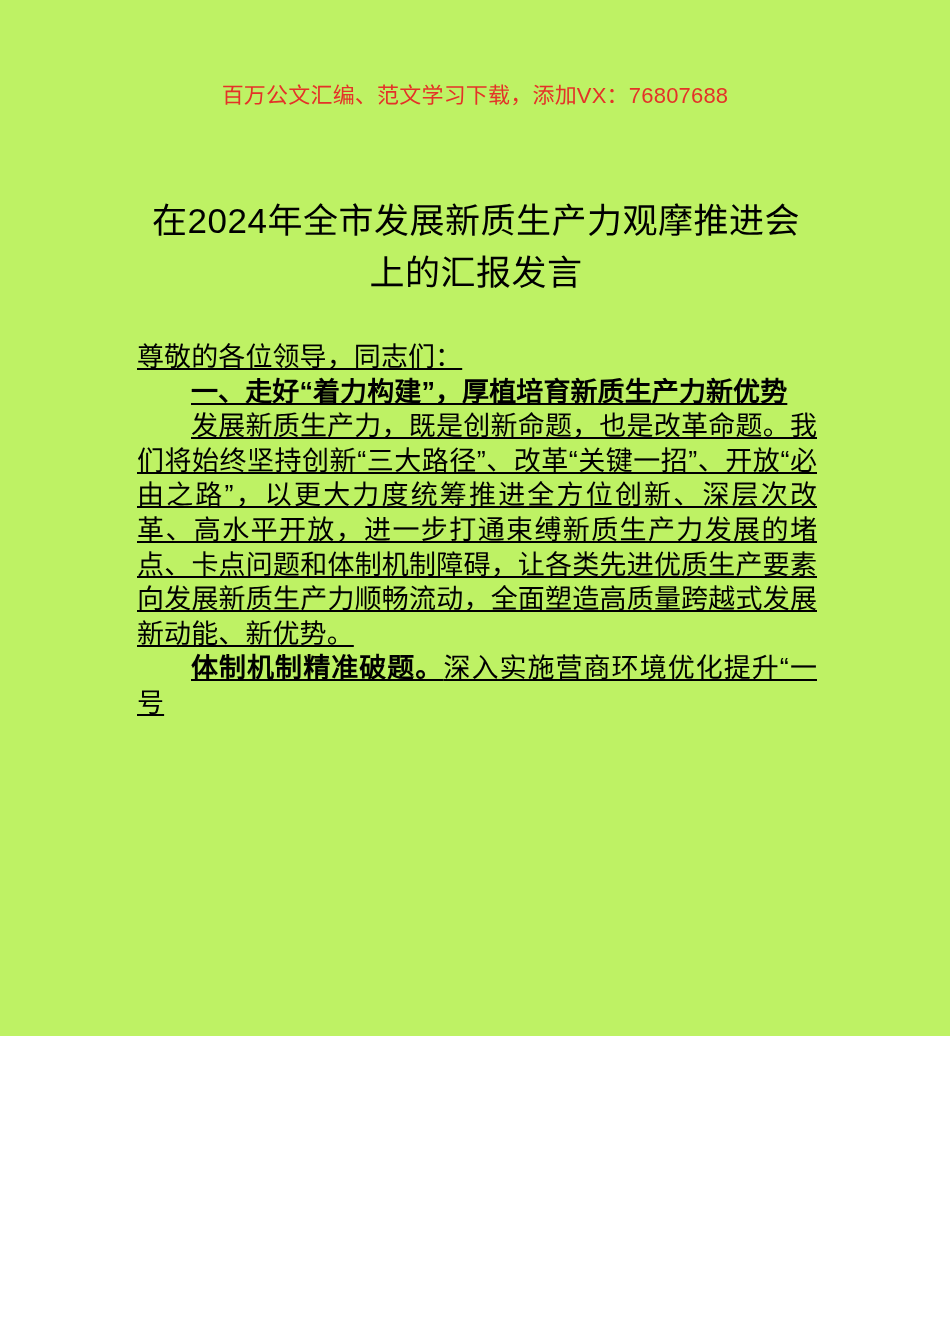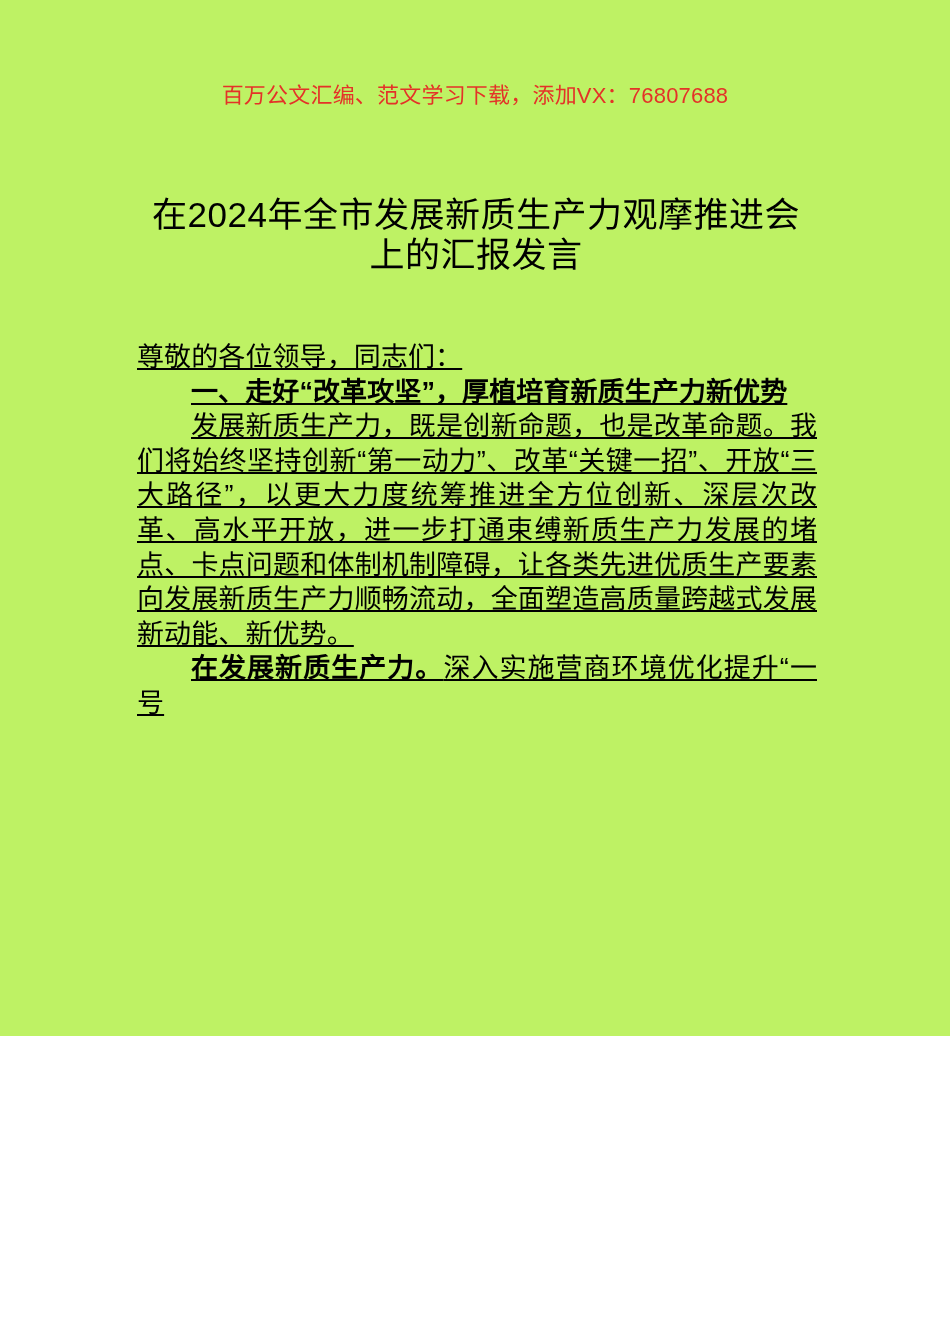--- a/index.html
+++ b/index.html
@@ -40,21 +40,21 @@
   }
 
   
   #doc-title {
     position: absolute;
     left: 137px;
     top: 172px;
     width: 678px;
     text-align: center;
     font-size: 35px;
-    line-height: 40px;
+    line-height: 52px;
     font-weight: 400;
     letter-spacing: 0.5px;
     word-break: break-all;
   }
 
   
   #doc-body {
     position: absolute;
     left: 137px;
     top: 340px;
@@ -95,23 +95,23 @@
     <span class="promo-text">百万公文汇编、范文学习下载，添加VX：76807688</span>
   </div>
 
   <h1 id="doc-title">在2024年全市发展新质生产力观摩推进会上的汇报发言</h1>
 
   <div id="doc-body">
 
     <p class="noindent">尊敬的各位领导，同志们：</p>
 
 
-    <p class="heading">一、走好“改革攻坚”，厚植培育新质生产力新优势</p>
+    <p class="heading">一、走好“着力构建”，厚植培育新质生产力新优势</p>
 
-    <p class="indent">发展新质生产力，既是创新命题，也是改革命题。我们将始终坚持创新“第一动力”、改革“关键一招”、开放“三大路径”，以更大力度统筹推进全方位创新、深层次改革、高水平开放，进一步打通束缚新质生产力发展的堵点、卡点问题和体制机制障碍，让各类先进优质生产要素向发展新质生产力顺畅流动，全面塑造高质量跨越式发展新动能、新优势。</p>
+    <p class="indent">发展新质生产力，既是创新命题，也是改革命题。我们将始终坚持创新“三大路径”、改革“关键一招”、开放“必由之路”，以更大力度统筹推进全方位创新、深层次改革、高水平开放，进一步打通束缚新质生产力发展的堵点、卡点问题和体制机制障碍，让各类先进优质生产要素向发展新质生产力顺畅流动，全面塑造高质量跨越式发展新动能、新优势。</p>
 
 
     <p class="indent">
-      <span class="lead">在发展新质生产力。</span><span>深入实施营商环境优化提升“一号</span>
+      <span class="lead">体制机制精准破题。</span><span>深入实施营商环境优化提升“一号</span>
     </p>
 
   </div>
 </div>
 
 </body></html>

